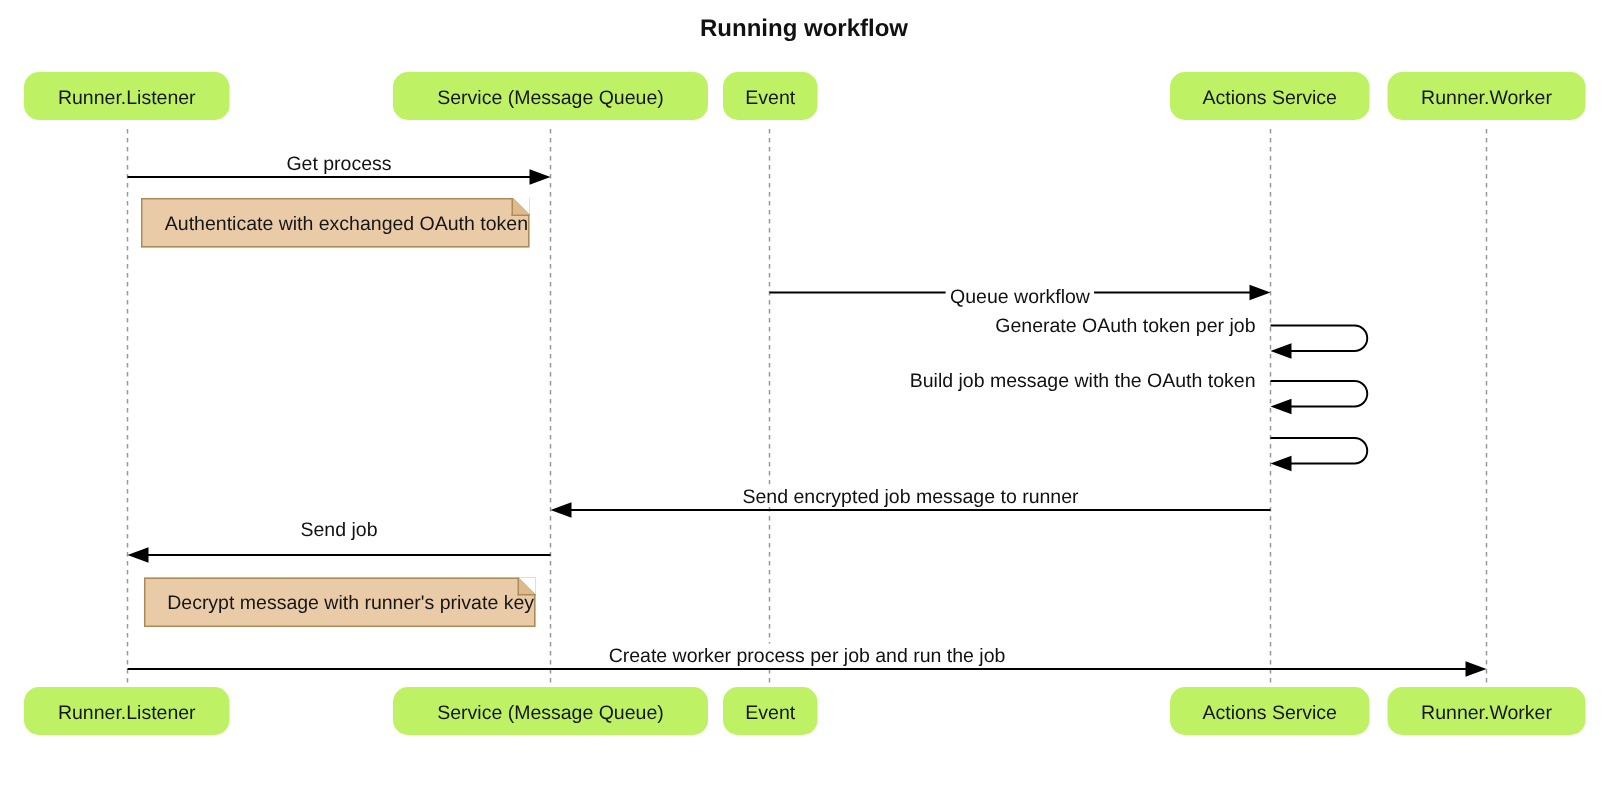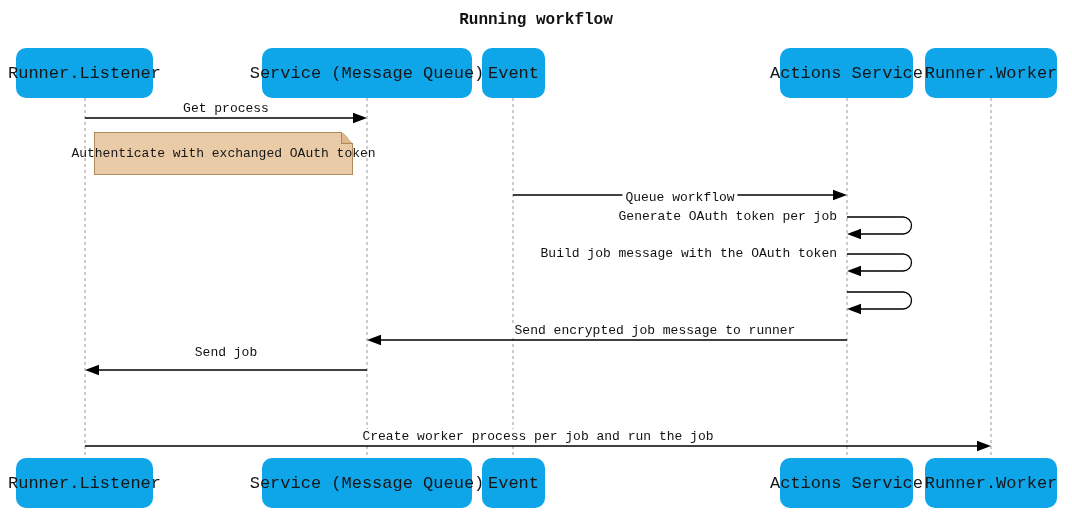--- a/index.html
+++ b/index.html
@@ -1,42 +1,42 @@
 <!DOCTYPE html>
 <html><head>
 <meta charset="utf-8">
 <style>
   html,body { margin:0; padding:0; background:#ffffff; }
   .canvas {
     position:relative; width:1072px; height:523px; background:#ffffff;
-    font-family:Liberation Mono, monospace; color:#1a1a1a; overflow:hidden;border-radius:16px;
+    font-family:Liberation Sans, sans-serif; color:#1a1a1a; overflow:hidden;border-radius:16px;
   }
   .title {
     position:absolute; top:11px; left:0; width:1072px; text-align:center;
     font-size:16px; font-weight:bold; color:#111;
   }
   .layer { position:absolute; top:0; left:0; }
   .actor {
-    position:absolute; height:50px; background:#0ea5e9; border-radius:10px;
+    position:absolute; height:32px; background:#bef264; border-radius:10px;
     display:flex; align-items:center; justify-content:center;
-    font-size:17px; color:#161616; white-space:nowrap;
+    font-size:13px; color:#161616; white-space:nowrap;
   }
   .actor.top { top:48px; }
   .actor.bottom { top:458px; }
   .msg-label {
     position:absolute; font-size:13px; color:#111; white-space:nowrap;
     transform:translateX(-50%); background:#ffffff; padding:0 3px; line-height:15px;
   }
   .self-label {
     position:absolute; font-size:13px; color:#111; white-space:nowrap;
     background:#ffffff; padding:0 3px; line-height:15px; text-align:right;
   }
   .note {
-    position:absolute; height:43px; background:#EACBA7; border:1px solid #AE8B56;
-    display:flex; align-items:center; justify-content:center;
+    position:absolute; height:33px; background:#EACBA7; border:1px solid #AE8B56;
+    display:flex; align-items:center; justify-content:flex-end;
     font-size:13px; color:#161616; white-space:nowrap; box-sizing:border-box;
   }
   .fold {
     position:absolute; top:-1px; right:-1px; width:11px; height:11px;
     border-left:1px solid #AE8B56; border-bottom:1px solid #AE8B56;
     background:linear-gradient(to bottom left, #ffffff 50%, #DDBA8E 50%);
   }
 </style>
 </head>
 <body>
@@ -87,22 +87,26 @@
   <div class="actor bottom" style="left:16px;  width:137px;">Runner.Listener</div>
   <div class="actor bottom" style="left:262px; width:210px;">Service (Message Queue)</div>
   <div class="actor bottom" style="left:482px; width:63px;">Event</div>
   <div class="actor bottom" style="left:780px; width:133px;">Actions Service</div>
   <div class="actor bottom" style="left:925px; width:132px;">Runner.Worker</div>
 
   <div class="msg-label" style="left:226px; top:101px;">Get process</div>
   <div class="msg-label" style="left:680px; top:190px;">Queue workflow</div>
   <div class="self-label" style="right:232px; top:209px;">Generate OAuth token per job</div>
   <div class="self-label" style="right:232px; top:246px;">Build job message with the OAuth token</div>
-  <div class="msg-label" style="left:607px; top:323px;margin-left:48px;">Send encrypted job message to runner</div>
+  <div class="msg-label" style="left:607px; top:323px;">Send encrypted job message to runner</div>
   <div class="msg-label" style="left:226px; top:345px;">Send job</div>
   <div class="msg-label" style="left:538px; top:429px;">Create worker process per job and run the job</div>
 
   <div class="note" style="left:94px; top:132px; width:259px;">
     <span class="fold"></span>
     <span>Authenticate with exchanged OAuth token</span>
   </div>
+  <div class="note" style="left:96px; top:385px; width:261px;">
+    <span class="fold"></span>
+    <span>Decrypt message with runner's private key</span>
+  </div>
 
 </div>
 
 </body></html>

